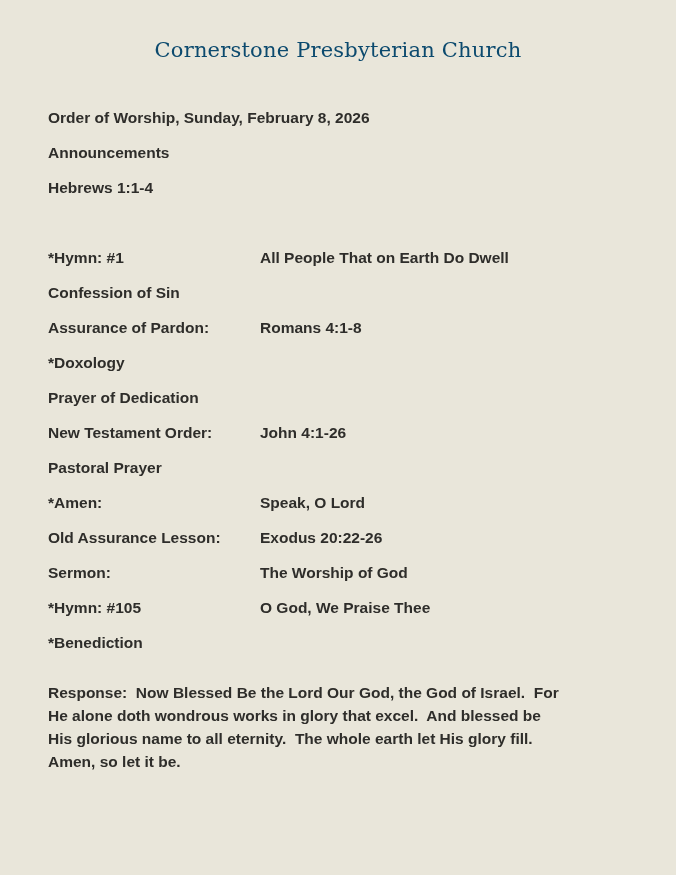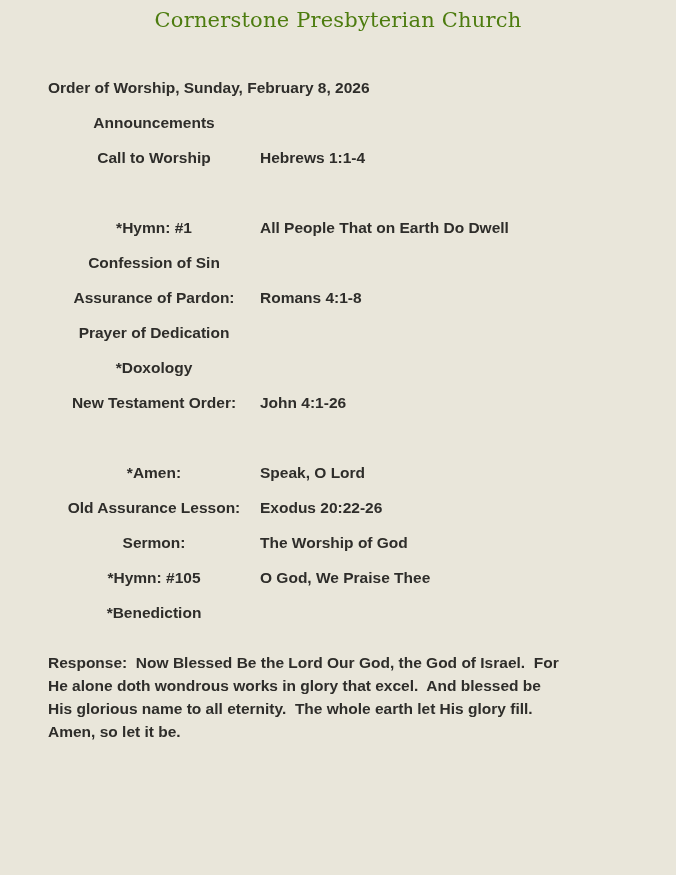--- a/index.html
+++ b/index.html
@@ -10,48 +10,47 @@
     width: 676px;
     height: 875px;
     overflow: hidden;
     background: #e9e6da;
     color: #2e2d2a;
     font-family: "Liberation Sans", sans-serif;
     font-size: 15.5px;
   }
   .page-title {
     margin: 0;
-    padding-top: 7px;
+    padding-top: 37px;
     text-align: center;
     font-family: "DejaVu Serif", serif;
     font-weight: 500;
     font-size: 21px;
     line-height: 26px;
-    color: #4d7c0f;
+    color: #0c4a6e;
     letter-spacing: 0.2px;
   }
   .content {
     padding: 0 44px 0 48px;
     font-weight: bold;
   }
   .order-heading {
     margin: 44px 0 0 0;
     line-height: 21px;
     height: 21px;
   }
   .row {
     display: flex;
     margin-top: 14px;
     line-height: 21px;
     height: 21px;
   }
   .row .label {
     width: 212px;
     flex: 0 0 212px;
-    text-align: center;
   }
   .row .value {
     flex: 1 1 auto;
   }
   .response-paragraph {
     margin: 28px 0 0 0;
     max-width: 512px;
     line-height: 23px;
     white-space: pre-wrap;
   }
@@ -63,21 +62,20 @@
 
 <main class="content">
   <p class="order-heading">Order of Worship, Sunday, February 8, 2026</p>
   <div id="order-list">
   <div class="row">
     <span class="label">Announcements</span>
     <span class="value"></span>
   </div>
 
   <div class="row">
-    <span class="label">Call to Worship</span>
     <span class="value">Hebrews 1:1-4</span>
   </div>
 
   <div class="row">
     <span class="value"></span>
   </div>
 
   <div class="row">
     <span class="label">*Hymn: #1</span>
     <span class="value">All People That on Earth Do Dwell</span>
@@ -87,35 +85,36 @@
     <span class="label">Confession of Sin</span>
     <span class="value"></span>
   </div>
 
   <div class="row">
     <span class="label">Assurance of Pardon:</span>
     <span class="value">Romans 4:1-8</span>
   </div>
 
   <div class="row">
-    <span class="label">Prayer of Dedication</span>
+    <span class="label">*Doxology</span>
     <span class="value"></span>
   </div>
 
   <div class="row">
-    <span class="label">*Doxology</span>
+    <span class="label">Prayer of Dedication</span>
     <span class="value"></span>
   </div>
 
   <div class="row">
     <span class="label">New Testament Order:</span>
     <span class="value">John 4:1-26</span>
   </div>
 
   <div class="row">
+    <span class="label">Pastoral Prayer</span>
     <span class="value"></span>
   </div>
 
   <div class="row">
     <span class="label">*Amen:</span>
     <span class="value">Speak, O Lord</span>
   </div>
 
   <div class="row">
     <span class="label">Old Assurance Lesson:</span>

